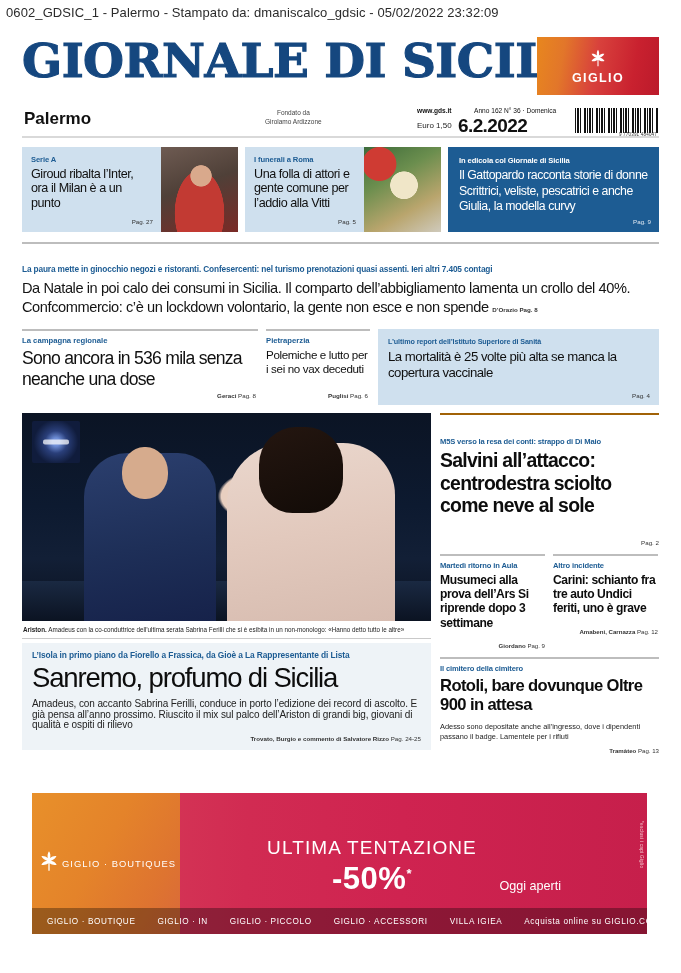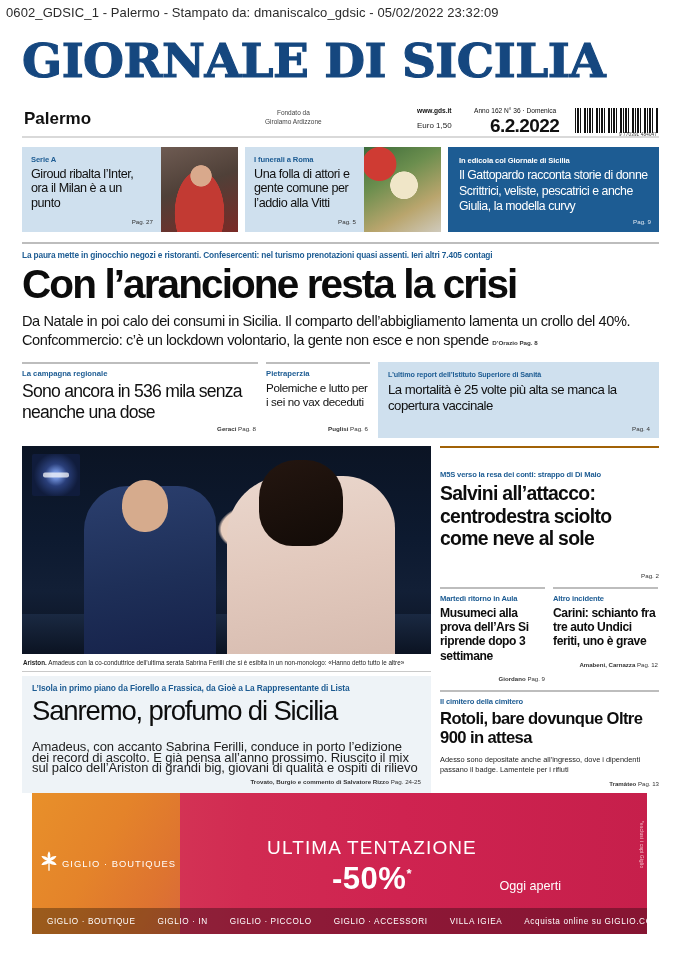--- a/index.html
+++ b/index.html
@@ -55,21 +55,21 @@
     position: absolute; left: 2px; top: 7px;
     font-size: 17px; font-weight: 700; color: #111;
   }
   .founded {
     position: absolute; left: 243px; top: 6px;
     font-size: 6.5px; color: #444; line-height: 9px; text-align: center;
   }
   .webaddr { position: absolute; left: 395px; top: 5px; font-size: 6.6px; font-weight: 700; color: #111; }
   .price   { position: absolute; left: 395px; top: 19px; font-size: 8px; color: #222; text-align: right; }
   .annoline{ position: absolute; left: 452px; top: 5px; font-size: 6.6px; color: #111; white-space: nowrap; }
-  .bigdate { position: absolute; left: 468px; top: 13px; font-size: 19px; font-weight: 700; color: #111; letter-spacing: -0.6px; }
+  .bigdate { position: absolute; left: 436px; top: 13px; font-size: 19px; font-weight: 700; color: #111; letter-spacing: -0.6px; }
   .barcode {
     position: absolute; right: 0; top: 6px; width: 84px; height: 25px;
     background-image: repeating-linear-gradient(90deg,
       #111 0 1px, #fff 1px 2px, #111 2px 4px, #fff 4px 5px,
       #111 5px 6px, #fff 6px 9px, #111 9px 11px, #fff 11px 12px);
   }
   .barcode-num {
     position: absolute; right: 2px; top: 30px; font-size: 4.5px; color: #333; letter-spacing: .2px;
   }
 
@@ -96,21 +96,21 @@
       radial-gradient(circle at 20% 20%, #cf3b33 0 18%, rgba(207,59,51,0) 19%),
       linear-gradient(150deg,#3d6b3a 0%,#6b8e4e 35%,#b9a56d 70%,#cfcabc 100%);
   }
   .teaser-c .t-text { padding: 9px 10px 0 11px; }
   .teaser-c .t-kicker { color: #ffffff; }
   .teaser-c .t-head { color: #ffffff; font-size: 12.3px; line-height: 15.5px; }
   .teaser-c .t-page { color: #dfe8f2; }
 
   
   .rule-top { border-top: 2px solid #bdbdbd; margin-top: 10px; }
-  .lead { padding-top: 6px; }
+  .lead { padding-top: 20px; }
   .lead-kicker {
     font-size: 8.3px; font-weight: 700; color: #1d5c93; letter-spacing: -0.15px;
     margin-bottom: 2px;
   }
   .lead-head {
     font-size: 40.5px; font-weight: 700; color: #0c0c0c;
     letter-spacing: -1.9px; line-height: 45px; white-space: nowrap;
   }
   .lead-sub {
     font-size: 14.6px; color: #141414; line-height: 18.6px;
@@ -197,21 +197,21 @@
     border-bottom: 1px solid #c9c9c9; padding-bottom: 4px;
   }
   .photo-caption b { font-weight: 700; }
 
   .sanremo-block { background: #eef3f7; padding: 7px 10px 8px 10px; position: relative; margin-top: 4px; }
   .san-kicker { font-size: 8.4px; font-weight: 700; color: #1d5c93; letter-spacing: -0.1px; }
   .san-head {
     font-size: 27.5px; color: #0d0d0d; letter-spacing: -1.15px;
     line-height: 32px; margin-top: 2px;
   }
-  .san-sub { font-size: 13px; color: #222; line-height: 10.6px; margin-top: 15px; letter-spacing: -0.1px; }
+  .san-sub { font-size: 10px; color: #222; line-height: 10.6px; margin-top: 5px; letter-spacing: -0.1px; }
   .san-byline { text-align: right; font-size: 6.2px; color: #333; margin-top: 4px; }
   .san-byline b { font-weight: 700; }
 
   
   .rc-block { border-top: 2px solid #a16207; padding-top: 22px; position: relative; }
   .rc-kicker { font-size: 7.6px; font-weight: 700; color: #1d5c93; letter-spacing: -0.15px; margin-bottom: 3px; }
   .rc-head { font-size: 19.4px; font-weight: 700; color: #0d0d0d; line-height: 22.6px; letter-spacing: -0.7px; }
   .rc-page { text-align: right; font-size: 6.2px; color: #333; margin-top: 22px; }
 
   .rc-two { display: flex; gap: 8px; margin-top: 8px; }
@@ -261,20 +261,26 @@
 <body>
 
 <div class="page">
 
   <div class="slug">0602_GDSIC_1 - Palermo - Stampato da: dmaniscalco_gdsic - 05/02/2022 23:32:09</div>
 
   <div class="paper">
 
     <div class="masthead">
       <div class="mast-title">GIORNALE DI SICILIA</div>
+      <div class="giglio-logo">
+        <svg class="giglio-mark" viewBox="0 0 24 24">
+          <path d="M12 3c1.3 1.9 1.6 4.1 1 6.2 1.6-1.5 3.8-2.1 5.9-1.8-1 2.2-2.9 3.8-5.1 4.4 2.2.3 4.2 1.6 5.3 3.6-2.3.6-4.7.1-6.5-1.3V21h-1.2v-6.9c-1.8 1.4-4.2 1.9-6.5 1.3 1.1-2 3.1-3.3 5.3-3.6C7.9 11.2 6 9.6 5 7.4c2.1-.3 4.3.3 5.9 1.8C10.4 7.1 10.7 4.9 12 3z" fill="#ffffff"></path>
+        </svg>
+        <div class="giglio-word">GIGLIO</div>
+      </div>
     </div>
 
     <div class="mastinfo">
       <div class="edition">Palermo</div>
       <div class="founded">
         <div>Fondato da</div>
         <div>Girolamo Ardizzone</div>
       </div>
       <div class="webaddr">www.gds.it</div>
       <div class="price">Euro 1,50</div>
@@ -310,21 +316,20 @@
           <div class="t-head">Il Gattopardo racconta storie di donne Scrittrici, veliste, pescatrici e anche Giulia, la modella curvy</div>
           <div class="t-page">Pag. 9</div>
         </div>
       </div>
 
     </div>
 
     <div class="rule-top"></div>
     <div class="lead">
       <div class="lead-kicker">La paura mette in ginocchio negozi e ristoranti. Confesercenti: nel turismo prenotazioni quasi assenti. Ieri altri 7.405 contagi</div>
-      <div class="lead-head">Con l’arancione resta la crisi</div>
       <div class="lead-sub">
         <span>Da Natale in poi calo dei consumi in Sicilia. Il comparto dell’abbigliamento lamenta un crollo del 40%. Confcommercio: c’è un lockdown volontario, la gente non esce e non spende</span>
         <span class="byline">D’Orazio Pag. 8</span>
       </div>
     </div>
 
     <div class="row2">
 
       <div class="blk-vax">
         <div class="blk-kicker">La campagna regionale</div>

